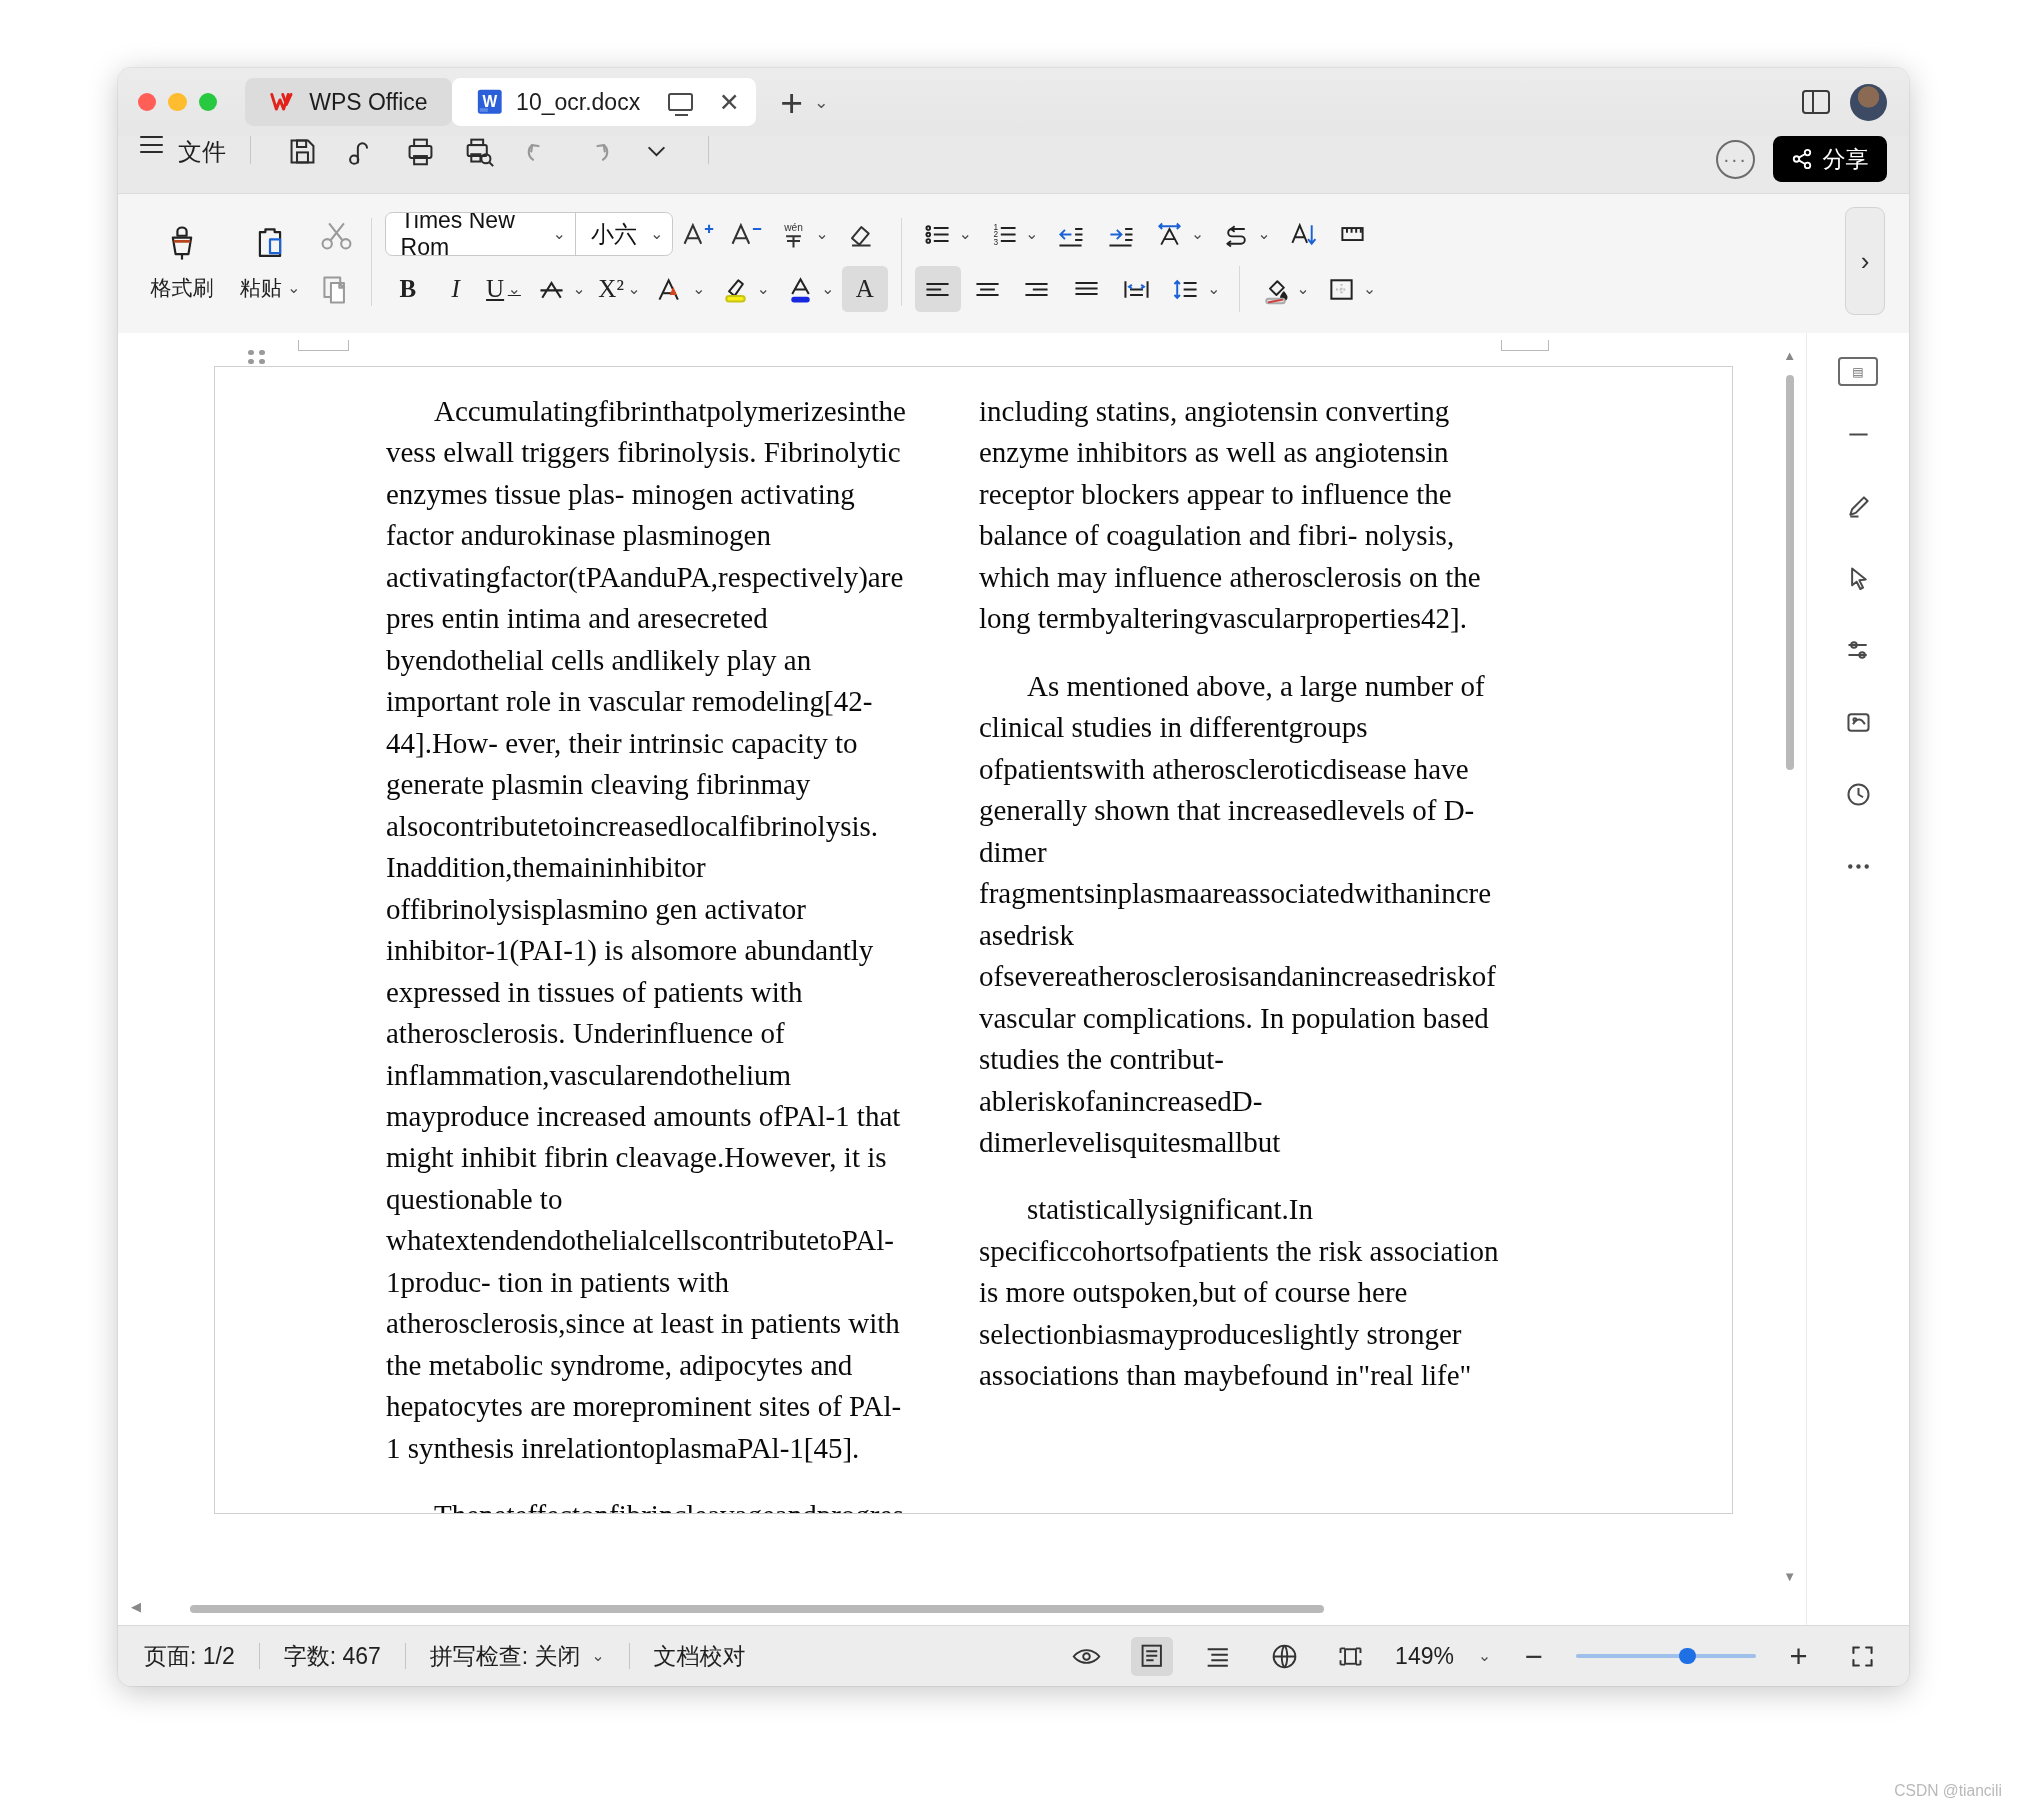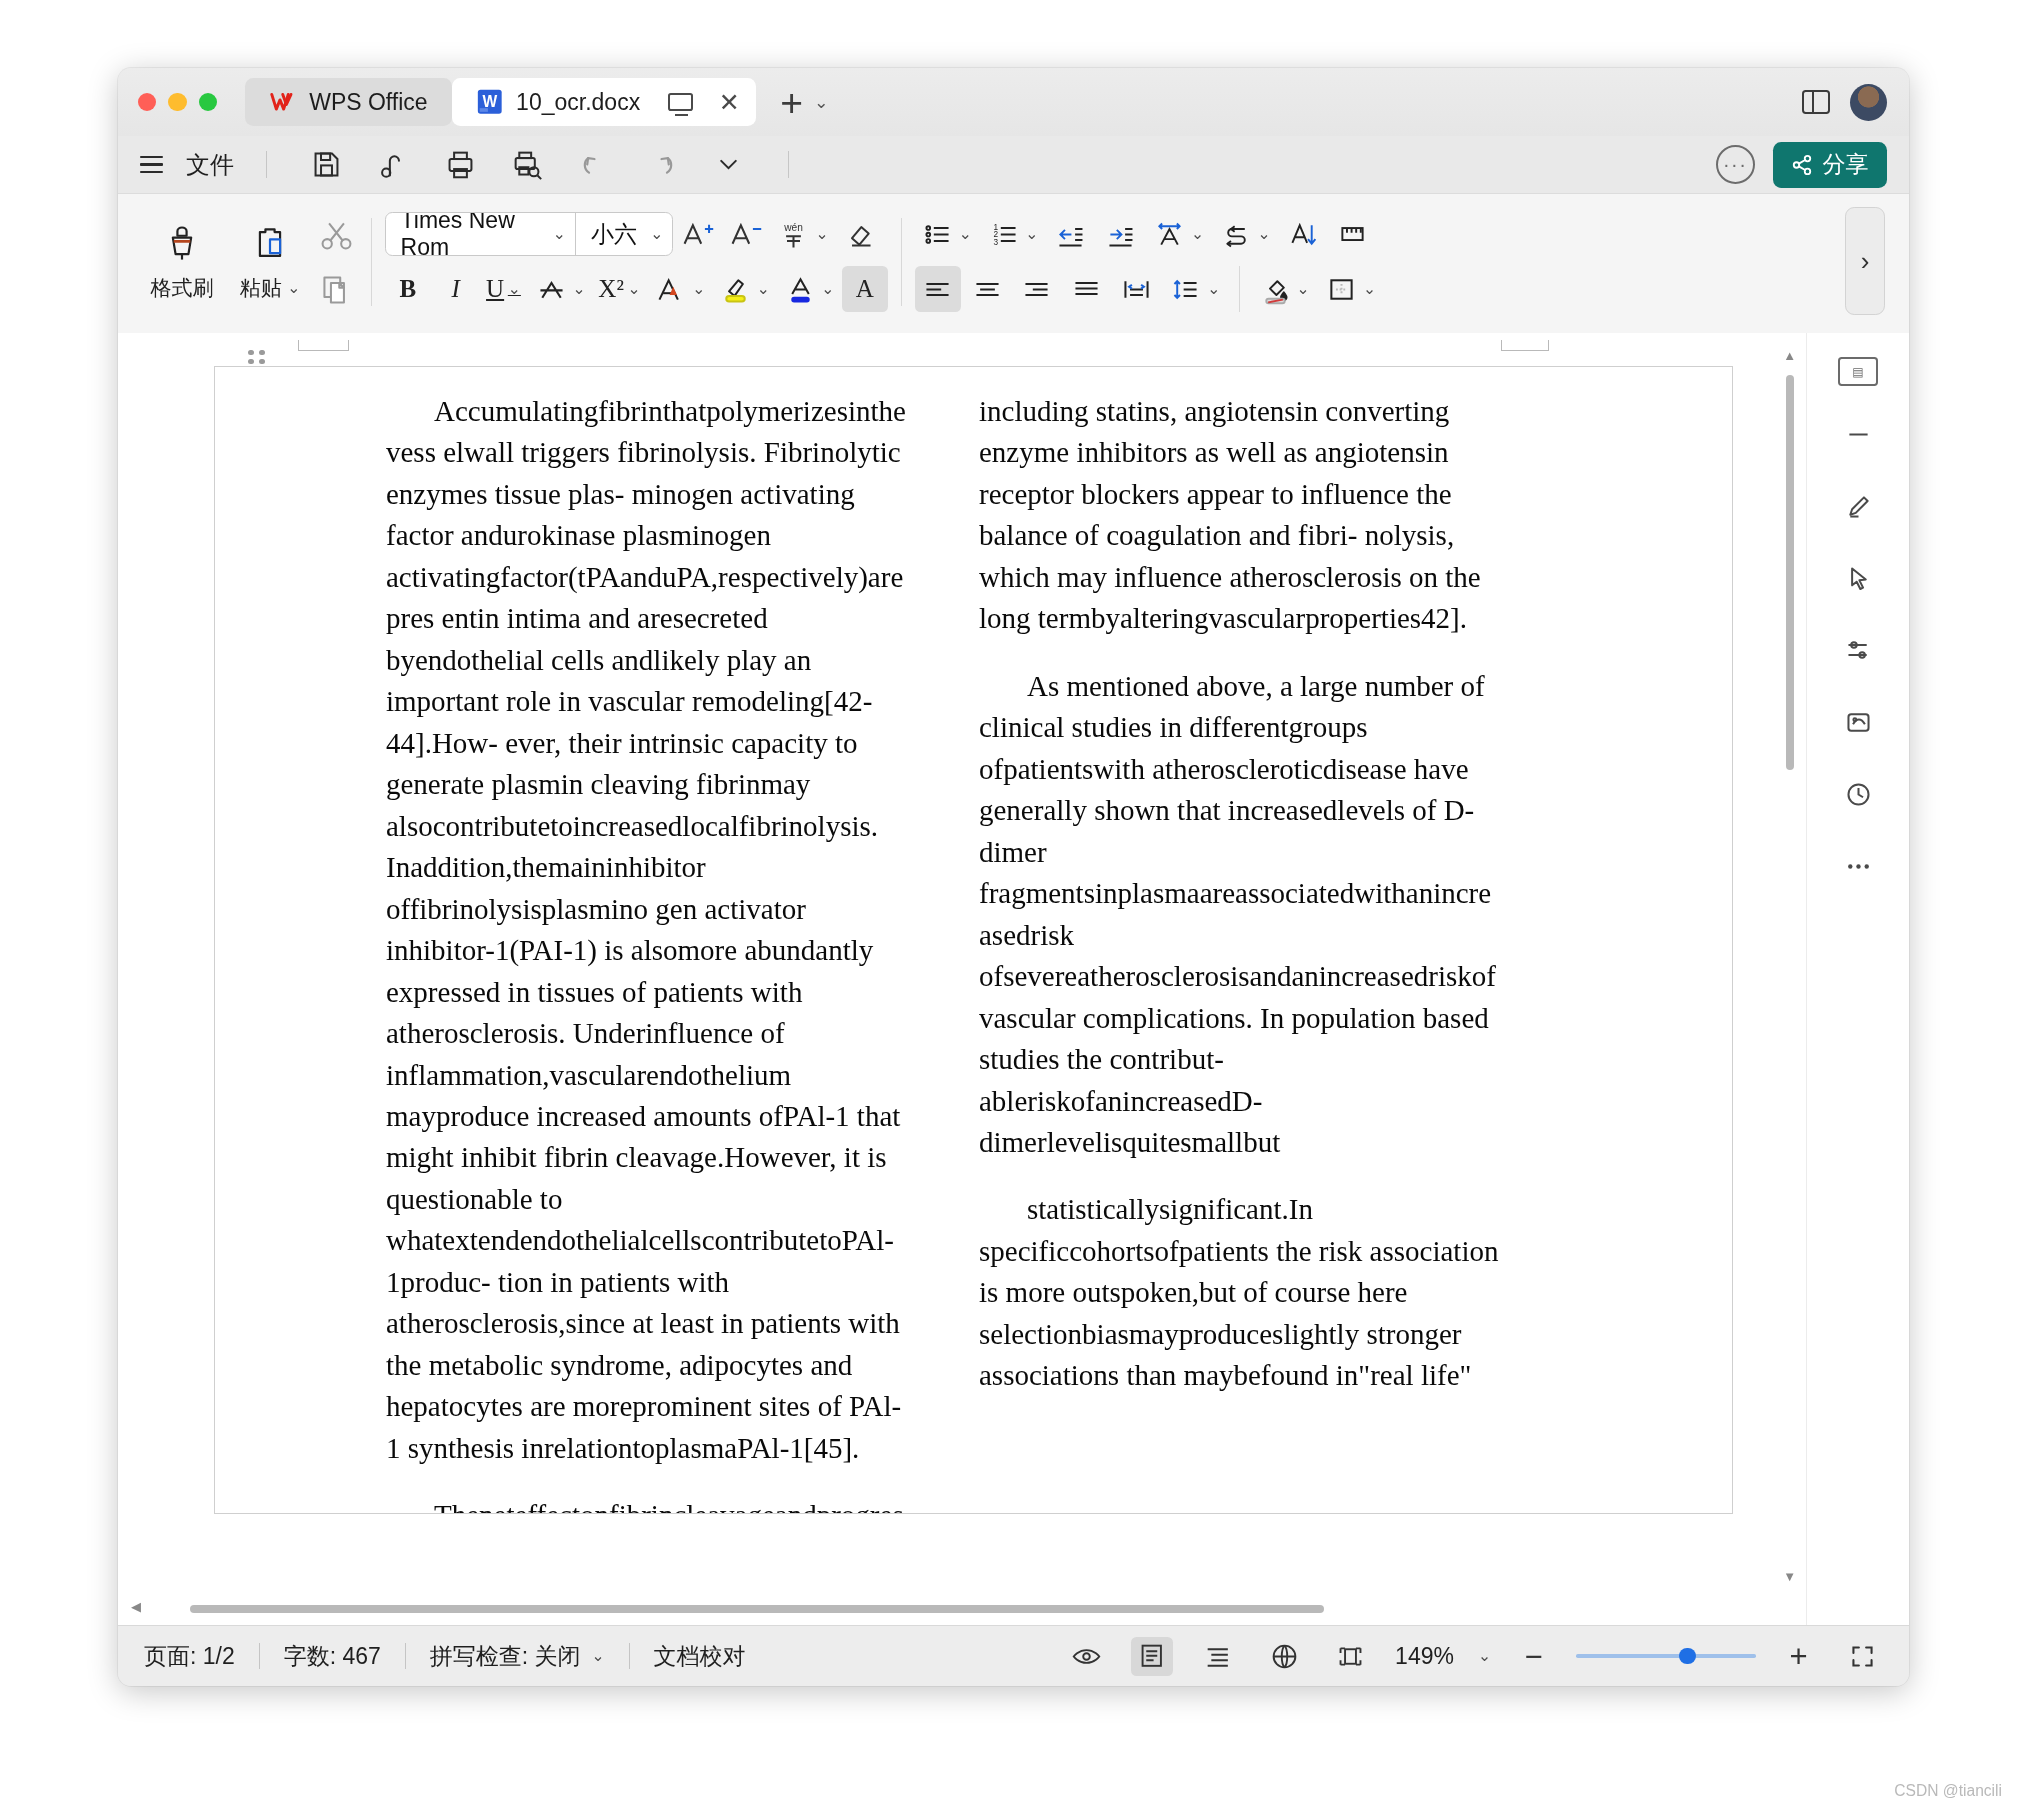--- a/index.html
+++ b/index.html
@@ -52,37 +52,37 @@
   .caret-sm { font-size:17.4px; color:#555; margin-left:11px; }
 
   .tb-right { position:absolute; right:22px; top:0; height:68px; display:flex; align-items:center; gap:20px; }
   .panelicon { width:28.5px;height:24px;border:2.3px solid #3b3b3b;border-radius:3.7px;position:relative;}
   .panelicon:after{content:"";position:absolute;left:8.3px;top:0;bottom:0;width:2.3px;background:#3b3b3b;}
   .avatar { width:37px;height:37px;border-radius:50%;
      background: radial-gradient(circle at 50% 35%, #8a6a52 0 34%, #3c4a63 36% 100%); }
 
   
   .menubar {
-    height:57px; min-height:57px; display:flex; align-items:center;
-    background:#e9e9e9; padding-left:22px; gap:12px;
+    height:57px; min-height:57px; display:flex; align-items:flex-start;
+    background:#e9e9e9; padding-left:22px; gap:4px;
   }
   .hamb { width:23px;height:17.4px;display:flex;flex-direction:column;justify-content:space-between;margin-right:11px;}
   .hamb span{display:block;height:2.4px;background:#2b2b2b;border-radius:0.9px;}
   .mfile{font-size:24px;color:#1f1f1f;}
   .vsep{width:0.9px;height:27.5px;background:#c6c6c6;margin:0 20px;}
   .qicon{width:31px;height:31px;margin:0 12px;position:relative;color:#2b2b2b;}
   .qicon svg{width:100%;height:100%;}
   .qicon.dim svg{opacity:.42;}
   .tabsrow{display:flex;align-items:center;gap:0;margin-left:14.7px;}
   .rtab{font-size:24px;color:#1f1f1f;padding:0 26px;position:relative;height:55px;display:flex;align-items:center;}
   .rtab.sel{color:#1a62d6;font-weight:600;}
   .rtab.sel:after{content:"";position:absolute;left:26px;right:26px;bottom:5.5px;height:3.7px;background:#1a62d6;border-radius:1.8px;}
   .mb-right{margin-left:auto;display:flex;align-items:center;gap:18.4px;padding-right:22px;}
   .moreicon{width:39px;height:39px;border-radius:50%;border:2.3px solid #6c6c6c;display:flex;align-items:center;justify-content:center;color:#6c6c6c;font-size:20px;letter-spacing:1.4px;}
-  .sharebtn{background:#0f766e;color:#fff;font-size:23px;border-radius:8.3px;height:46px;display:flex;align-items:center;gap:9.2px;padding:0 18.4px;}
+  .sharebtn{background:#000000;color:#fff;font-size:23px;border-radius:8.3px;height:46px;display:flex;align-items:center;gap:9.2px;padding:0 18.4px;}
 
   
   .ribbon {
     height:140px; min-height:140px;
     background:#f5f5f5;
     border-top:0.9px solid #dcdcdc;
     display:flex; align-items:stretch; position:relative;
     padding: 7.3px 0 0 20px;
   }
   .rgroup{display:flex;align-items:center;height:121px;}

